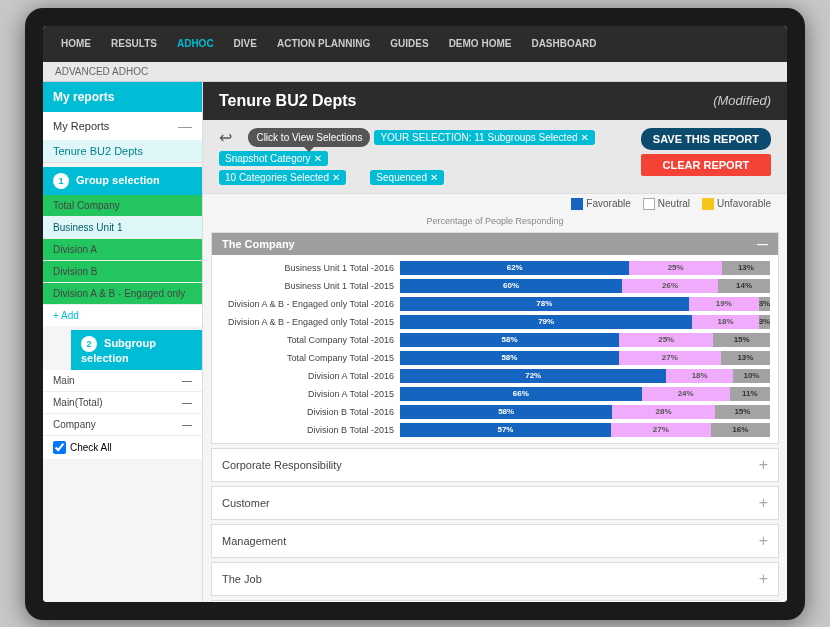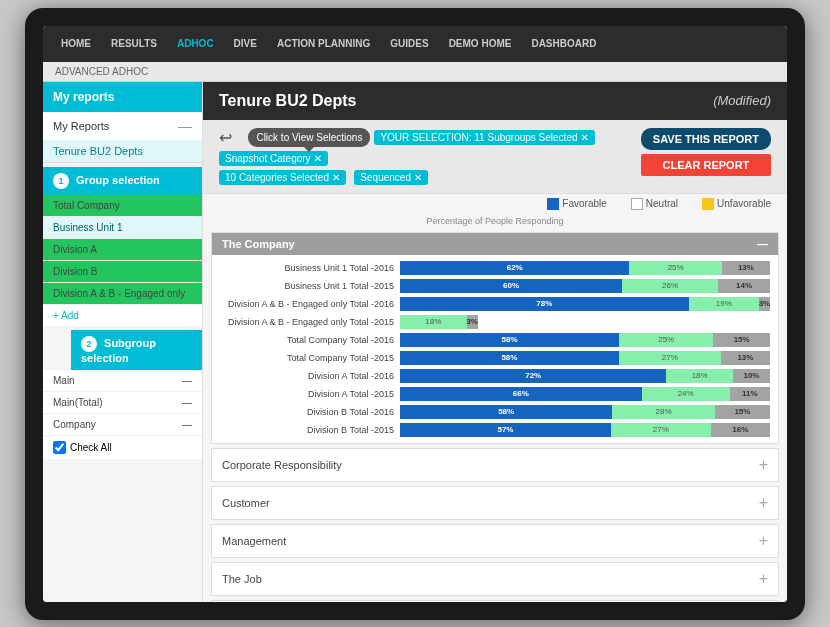--- a/index.html
+++ b/index.html
@@ -263,21 +263,21 @@
       left: 50%;
       transform: translateX(-50%);
       border: 5px solid transparent;
       border-top-color: #555;
       border-bottom: none;
     }
     .legend-row {
       display: flex;
       justify-content: flex-end;
       align-items: center;
-      gap: 24px;
+      gap: 12px;
       padding: 4px 16px;
       font-size: 10px;
       color: #555;
     }
     .legend-item {
       display: flex;
       align-items: center;
       gap: 3px;
     }
     .legend-box {
@@ -326,27 +326,28 @@
       background: #1565c0;
       height: 100%;
       display: flex;
       align-items: center;
       justify-content: center;
       color: white;
       font-size: 8px;
       font-weight: bold;
     }
     .bar-neutral {
-      background: #86efac;
+      background: #f0abfc;
       height: 100%;
       display: flex;
       align-items: center;
       justify-content: center;
       color: #555;
       font-size: 8px;
+      font-weight: bold;
     }
     .bar-unfavorable {
       background: #a3a3a3;
       height: 100%;
       display: flex;
       align-items: center;
       justify-content: center;
       color: #333;
       font-size: 8px;
       font-weight: bold;
@@ -453,21 +454,21 @@
               <span class="tooltip-popup">Click to View Selections</span>
               <span class="selection-tag">
                 <span>YOUR SELECTION: 11 Subgroups Selected</span>
                 <span class="x">✕</span>
               </span>
               <span class="selection-tag">
                 <span>Snapshot Category</span>
                 <span class="x">✕</span>
               </span>
             </div>
-            <div style="display:flex;align-items:center;gap:4px;flex-wrap:wrap;">
+            <div style="display:flex;align-items:center;gap:20px;flex-wrap:wrap;">
               <span class="selection-tag">
                 <span>10 Categories Selected</span>
                 <span class="x">✕</span>
               </span>
               <span class="selection-tag">
                 <span>Sequenced</span>
                 <span class="x">✕</span>
               </span>
             </div>
           </div>
@@ -519,20 +520,21 @@
     <div class="chart-label">Division A &amp; B - Engaged only Total -2016</div>
     <div class="bar-container">
       <div class="bar-favorable" style="width:78.0%">78%</div>
       <div class="bar-neutral" style="width:19.0%">19%</div>
       <div class="bar-unfavorable" style="width:3.0%">3%</div>
     </div>
   </div>
               <div class="chart-row">
     <div class="chart-label">Division A &amp; B - Engaged only Total -2015</div>
     <div class="bar-container">
+      <div class="bar-favorable" style="width:79.0%">79%</div>
       <div class="bar-neutral" style="width:18.0%">18%</div>
       <div class="bar-unfavorable" style="width:3.0%">3%</div>
     </div>
   </div>
               <div class="chart-row">
     <div class="chart-label">Total Company Total -2016</div>
     <div class="bar-container">
       <div class="bar-favorable" style="width:59.2%">58%</div>
       <div class="bar-neutral" style="width:25.5%">25%</div>
       <div class="bar-unfavorable" style="width:15.3%">15%</div>

